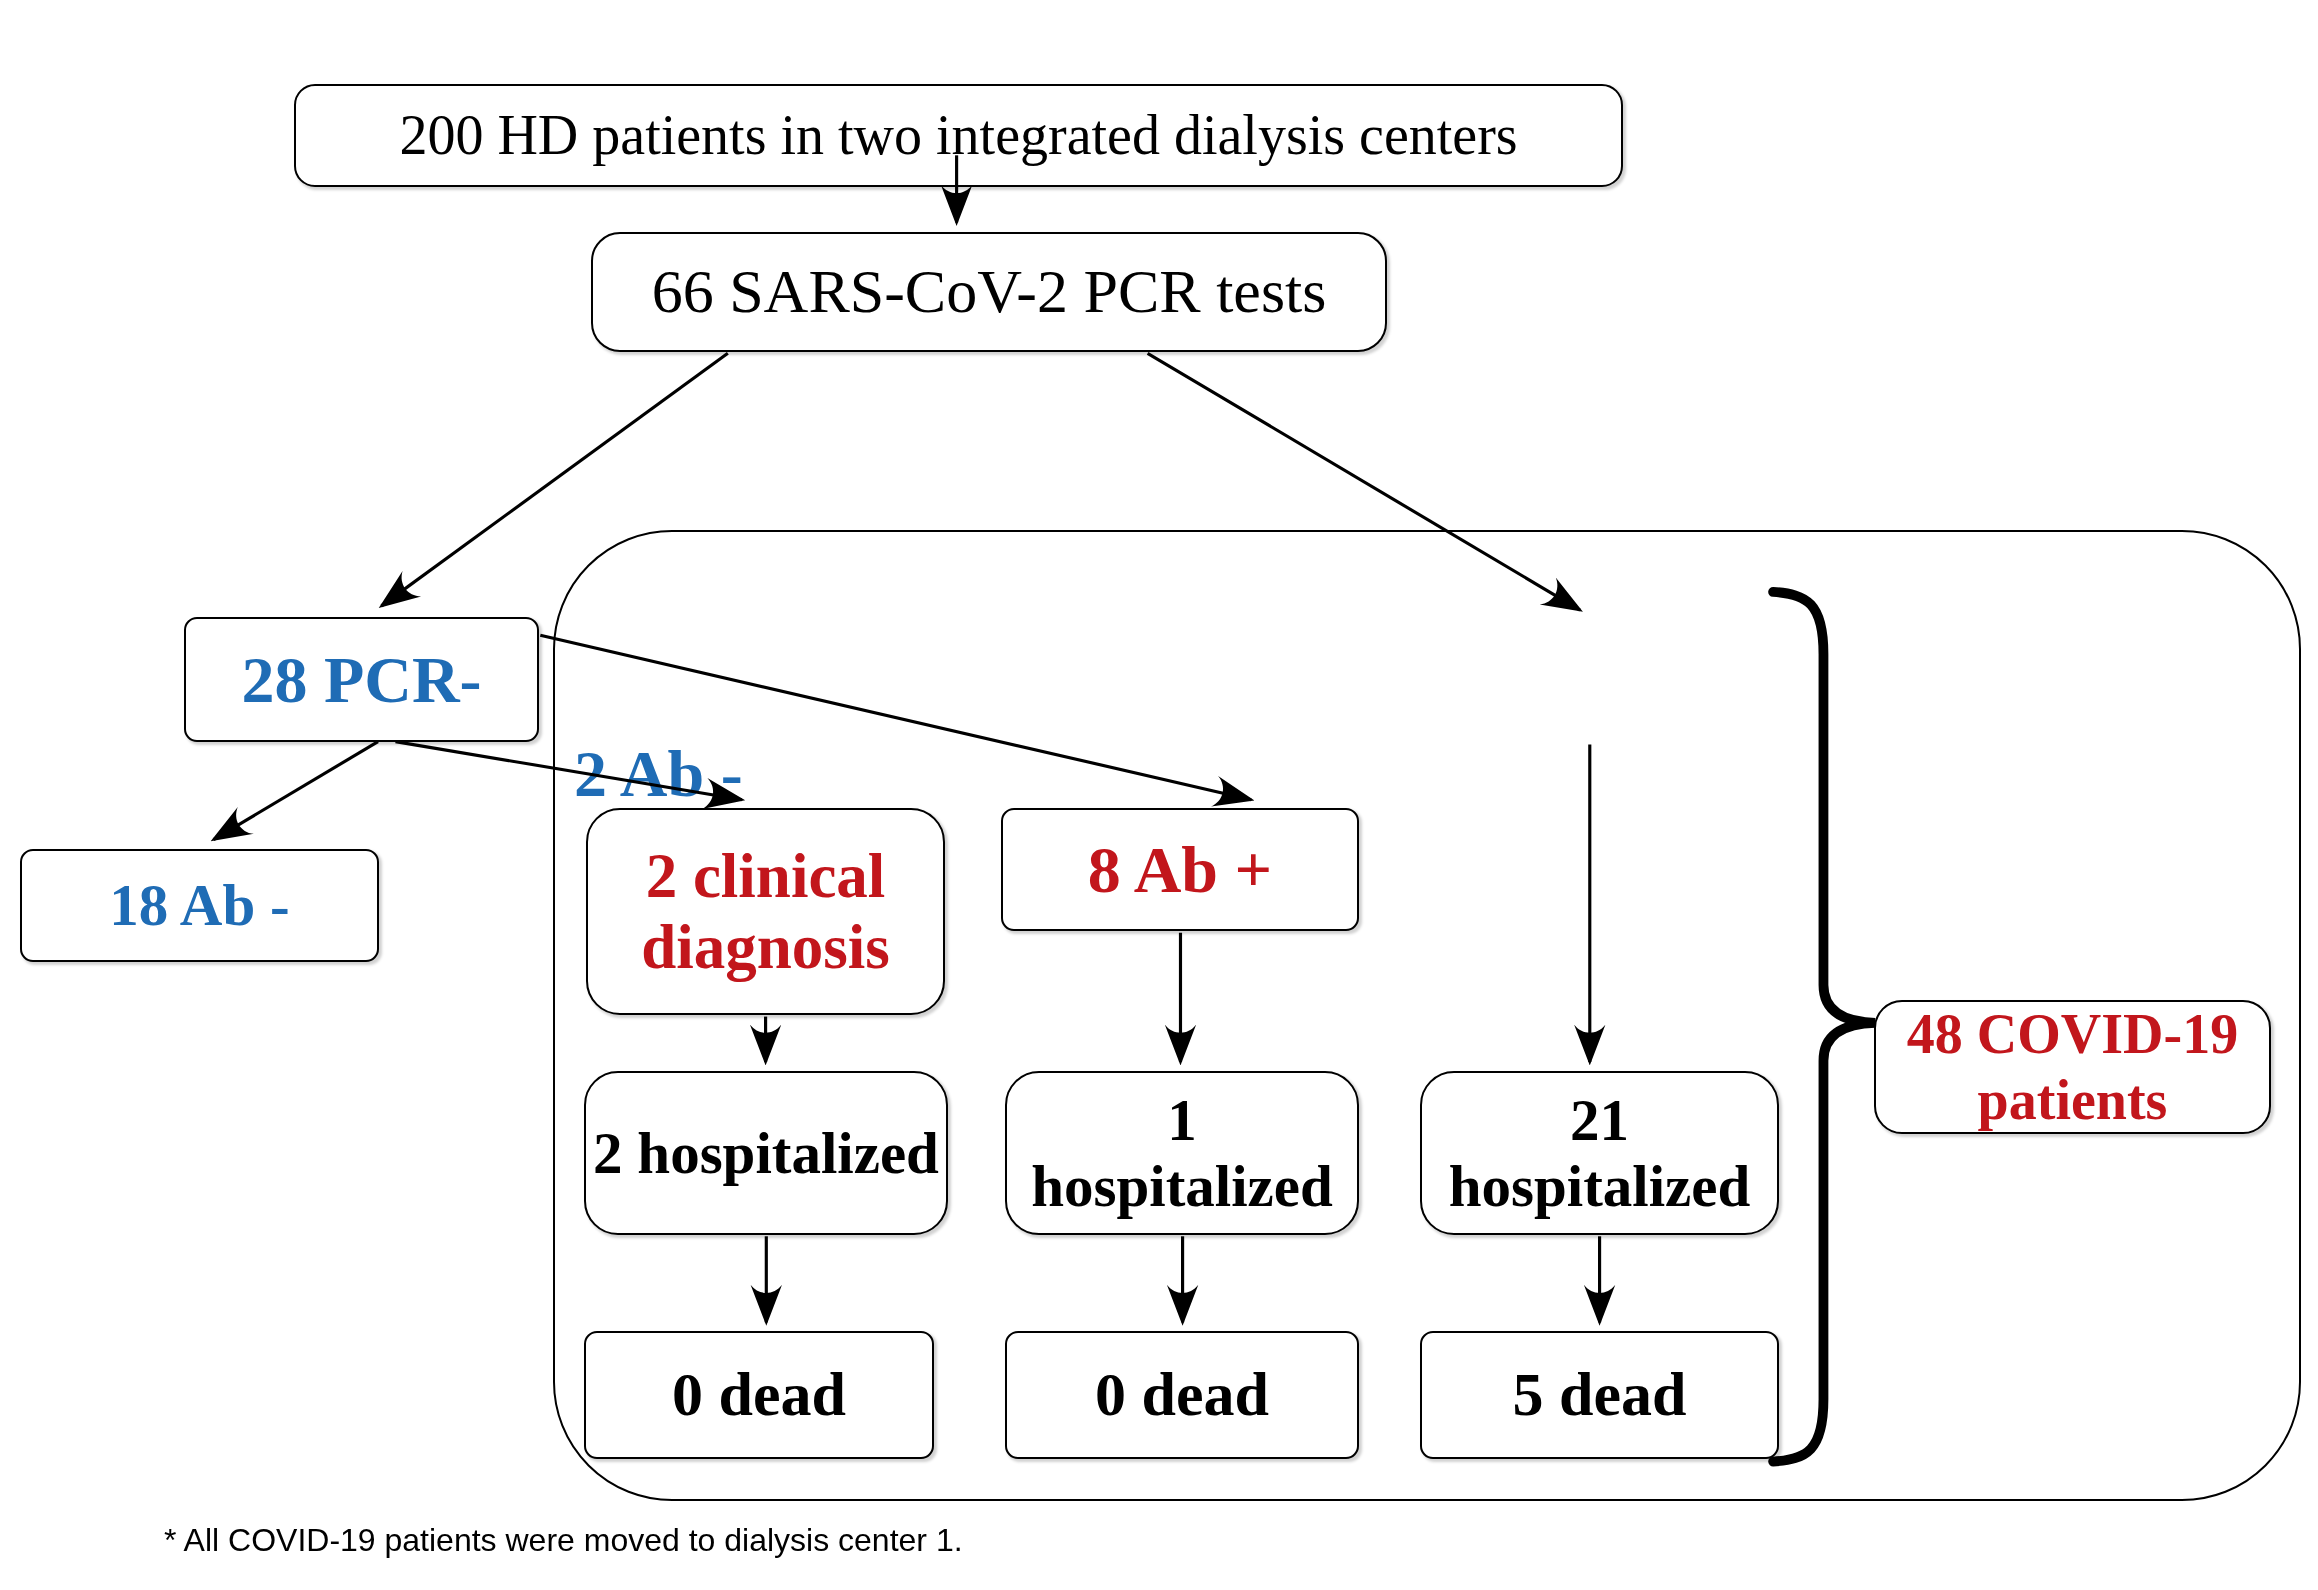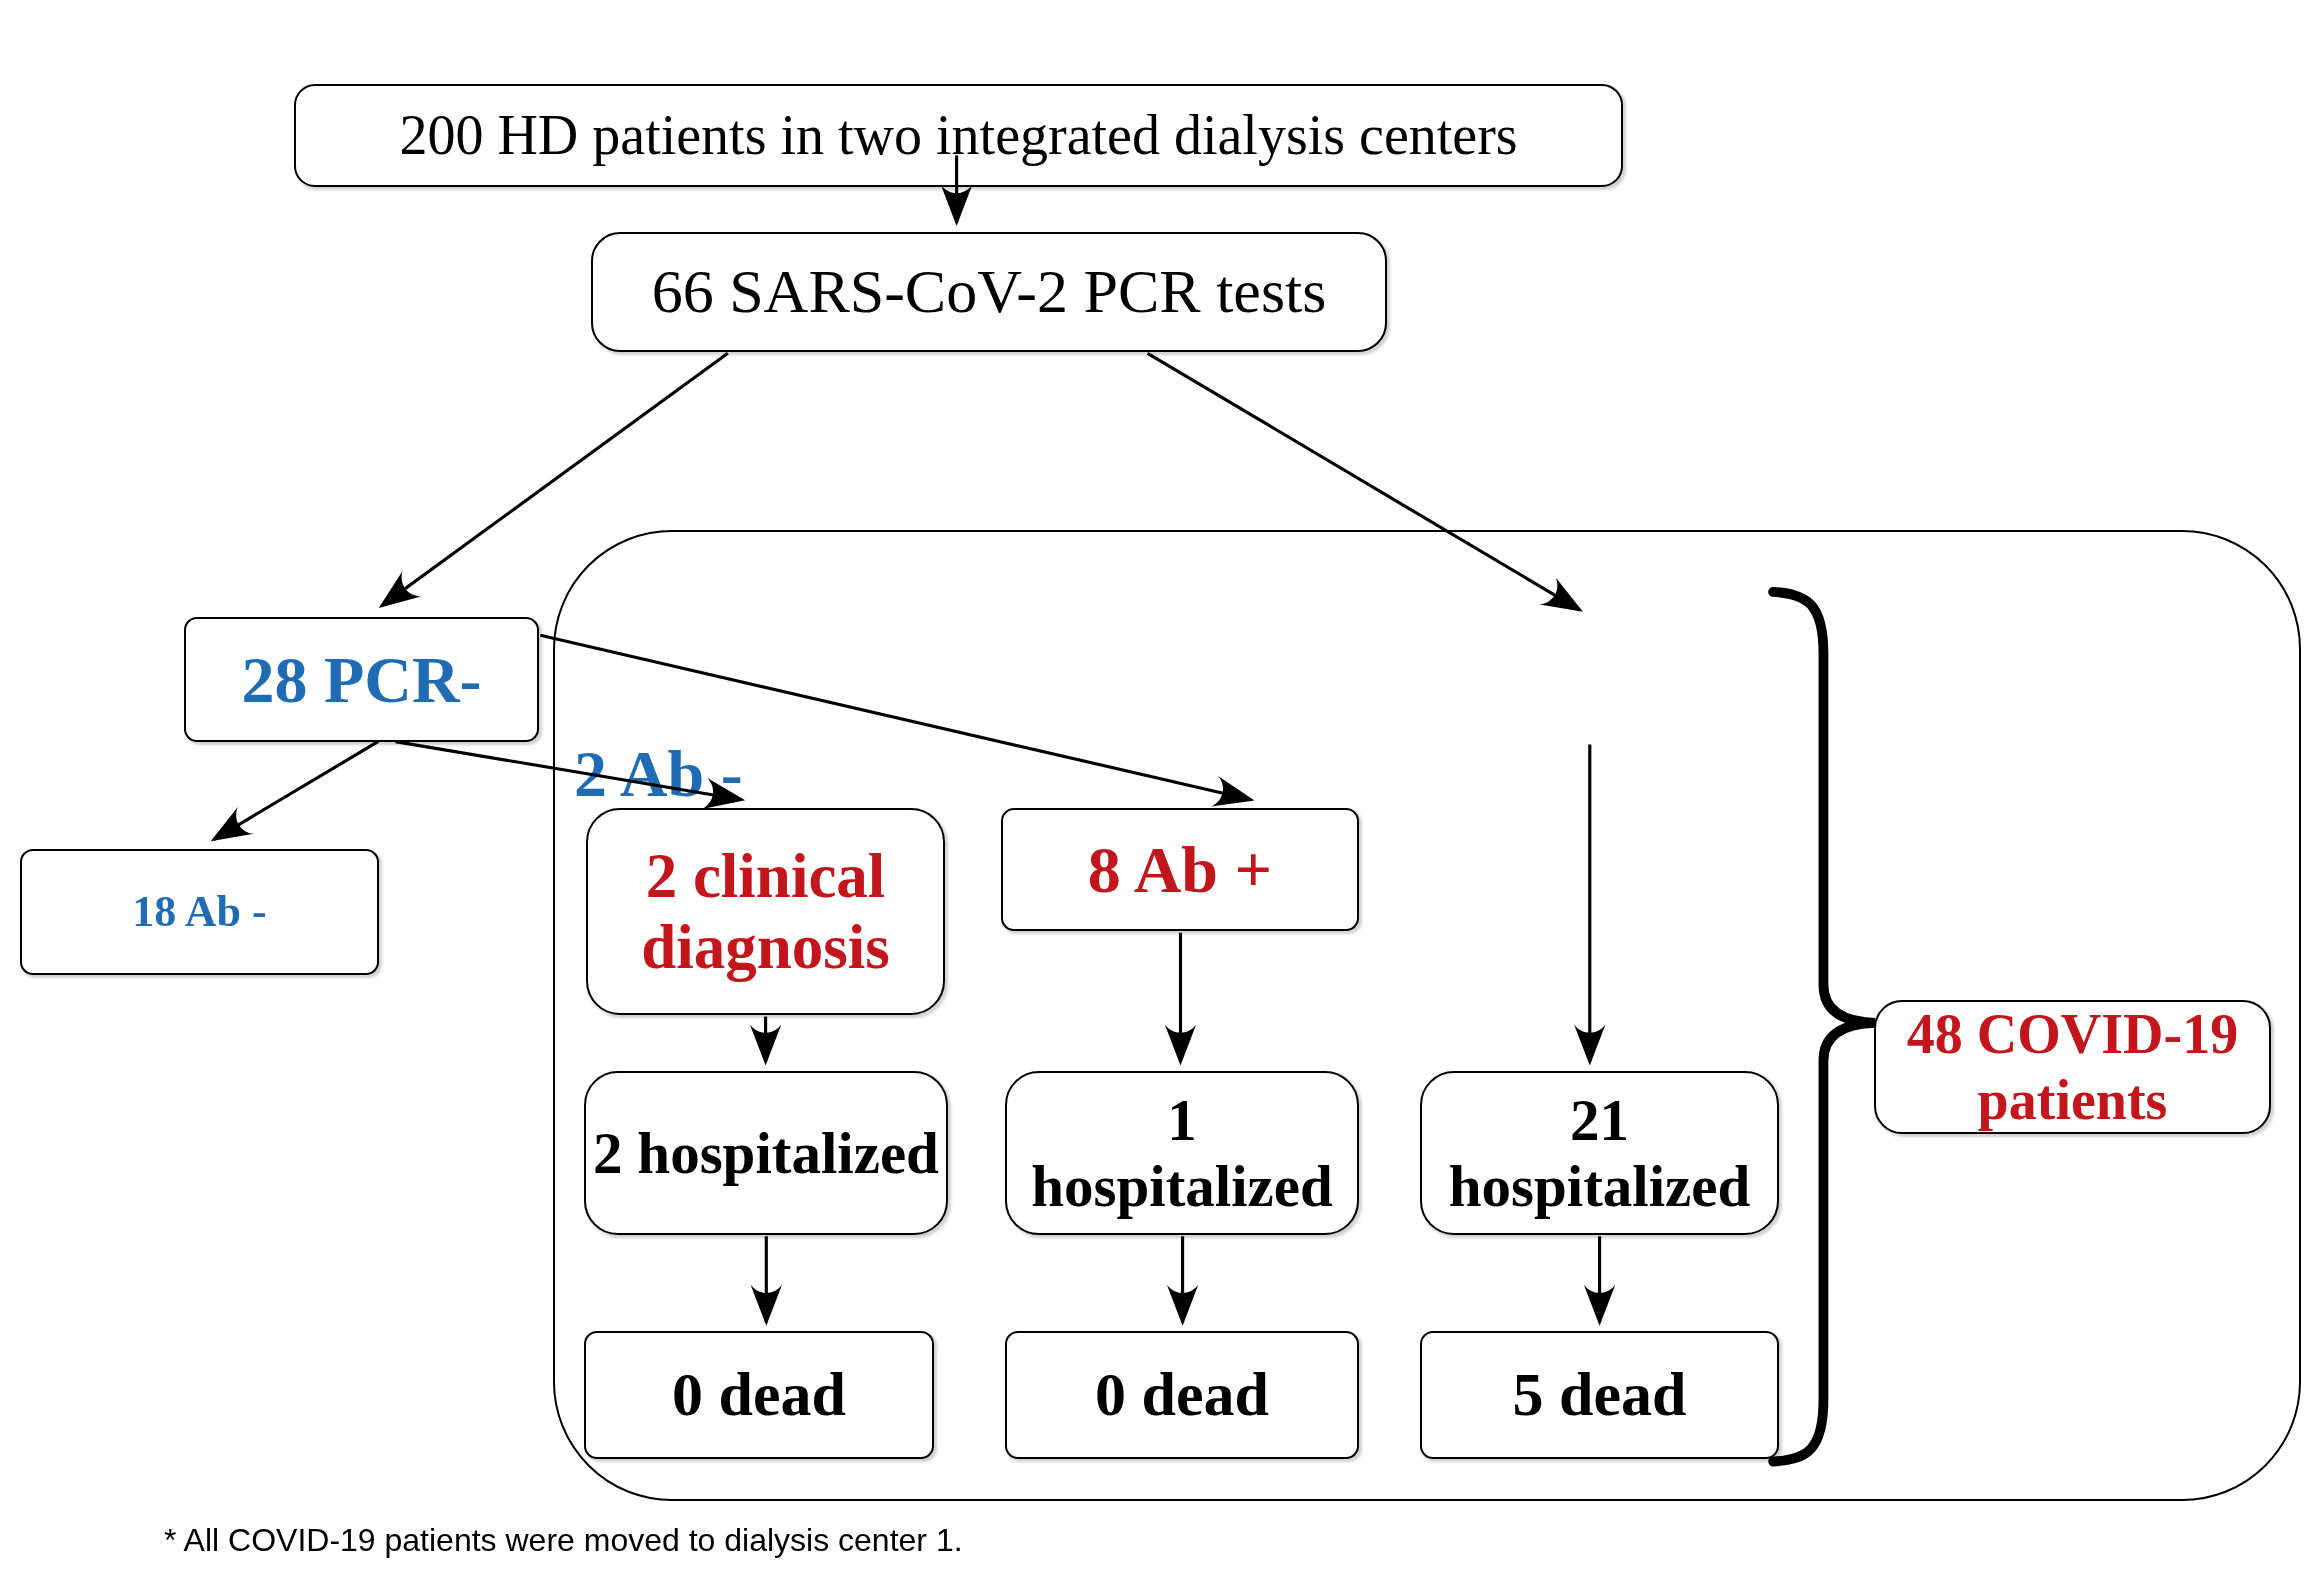--- a/index.html
+++ b/index.html
@@ -34,21 +34,21 @@
   .one-line { white-space: nowrap; }
   .bold { font-weight: bold; }
   .t-blue { color: var(--c-blue, #1F6CB5); }
   .t-red  { color: var(--c-red,  #C2161C); }
 
   
   #n-total        { left: 294px;  top: 52px;   width: 1329px; height: 103px; font-size: 56px; border-radius: 21px; margin-top: 32px; }
   #n-tests        { left: 591px;  top: 232px;  width: 796px; height: 120px; font-size: 62px; border-radius: 29px; }
   #n-pcr-neg      { left: 184px;  top: 617px;  width: 355px;  height: 125px; font-size: 66px; }
   #n-pcr-pos      { left: 1411px; top: 618px;  width: 358px;  height: 125px; font-size: 66px; }
-  #n-ab-neg       { left: 20px;   top: 849px; width: 359px;  height: 126px; font-size: 44px; }
+  #n-ab-neg       { left: 20px;   top: 849px; width: 359px;  height: 113px; font-size: 59px; }
   #n-clinical     { left: 586px;  top: 808px; width: 359px;  height: 207px; font-size: 63px; border-radius: 34px; }
   #n-ab-pos       { left: 1001px; top: 808px; width: 358px;  height: 123px; font-size: 66px; }
   #n-hosp-clinical{ left: 584px;  top: 1071px; width: 364px;  height: 164px; font-size: 59px; border-radius: 34px; }
   #n-hosp-ab      { left: 1005px; top: 1071px; width: 354px;  height: 164px; font-size: 59px; border-radius: 34px; }
   #n-hosp-pcr     { left: 1420px; top: 1071px; width: 359px;  height: 164px; font-size: 59px; border-radius: 34px; }
   #n-dead-clinical{ left: 584px;  top: 1331px; width: 350px;  height: 128px; font-size: 62px; }
   #n-dead-ab      { left: 1005px; top: 1331px; width: 354px;  height: 128px; font-size: 62px; }
   #n-dead-pcr     { left: 1420px; top: 1331px; width: 359px;  height: 128px; font-size: 62px; }
   #n-covid-total  { left: 1874px; top: 953px; width: 397px;  height: 134px; font-size: 56px; line-height: 1.18; border-radius: 28px; margin-top: 47px; }
 

